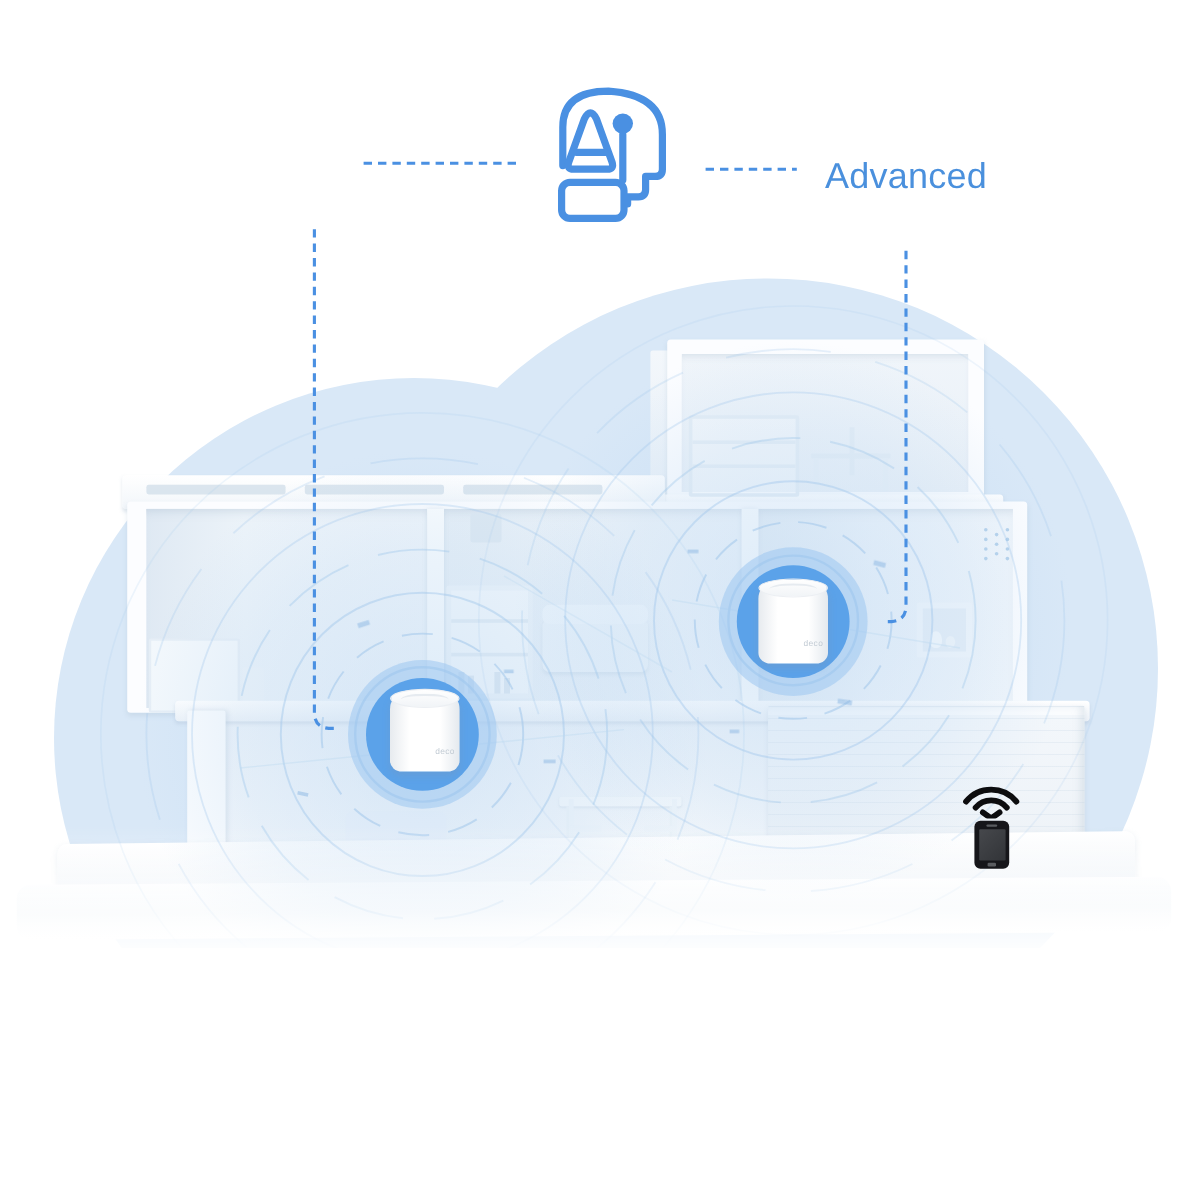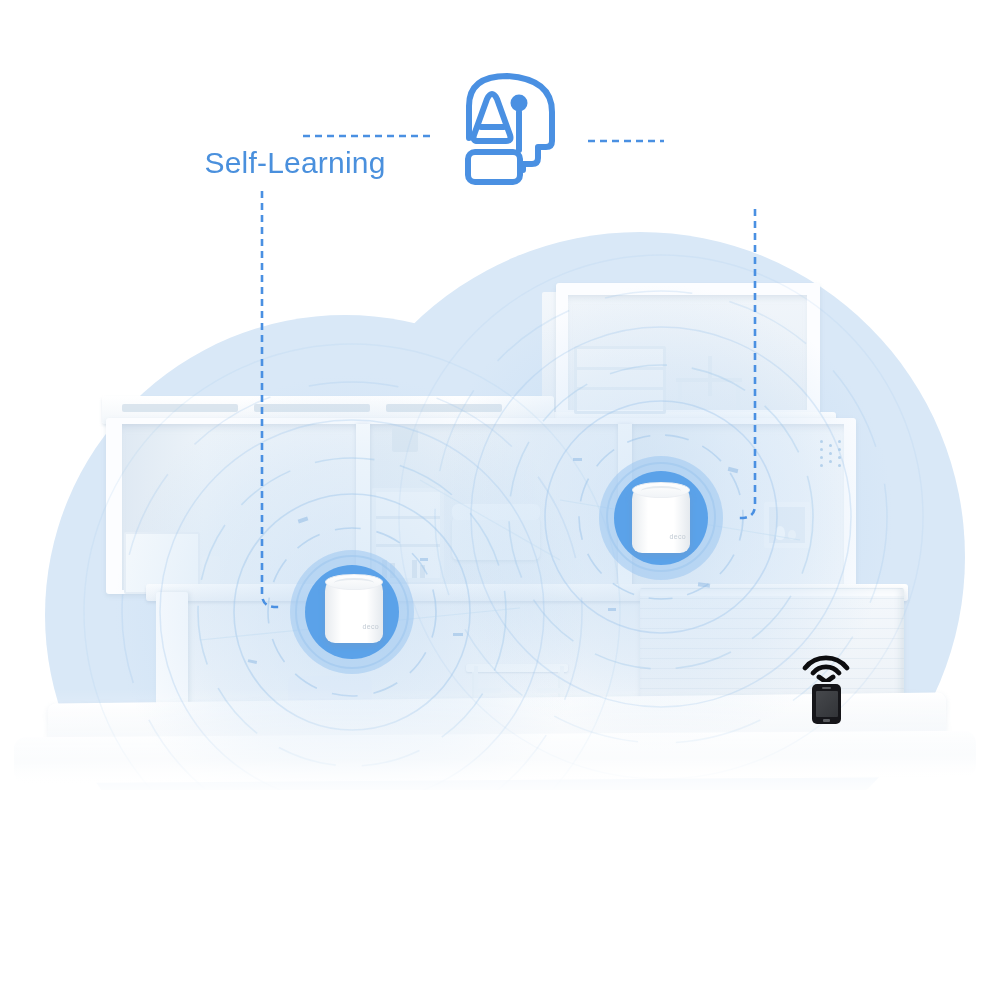--- a/index.html
+++ b/index.html
@@ -230,22 +230,22 @@
       <rect x="728" y="468" width="10" height="4" transform="rotate(14 733 470)"></rect>
       <rect x="608" y="608" width="8" height="3"></rect>
       <rect x="698" y="583" width="12" height="4" transform="rotate(8 704 585)"></rect>
       <rect x="453" y="633" width="10" height="3"></rect>
     </g>
   </svg>
 
   <div class="abs fade"></div>
   <div class="abs fade2"></div>
 
-  <div class="abs label label-left">Self-Learning</div>
   <div class="abs label label-right">
+    <div>Advanced</div>
   </div>
   <svg class="abs callouts" viewBox="0 0 1000 1000">
     <path class="dash" d="M303 136 H430"></path>
     <path class="dash" d="M588 141 H664"></path>
     <path class="dash" d="M262 191 V594 Q262 606 274 607 H279"></path>
     <path class="dash" d="M755 209 V505 Q755 517 743 518 H739"></path>
   </svg>
 
   <svg class="abs ai-icon" viewBox="448 64 120 130">
     <path class="ai-stroke" d="M469 138 V106 Q469 76 507 76 Q552 79 552 112 V141 Q552 147 546 147 H538 V158 Q538 164 532 164 H523 V170"></path>

